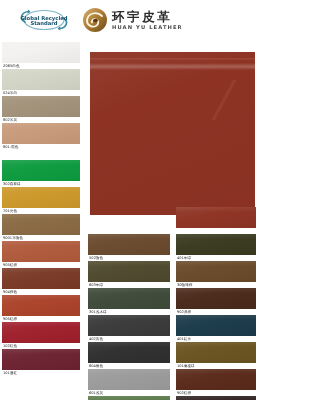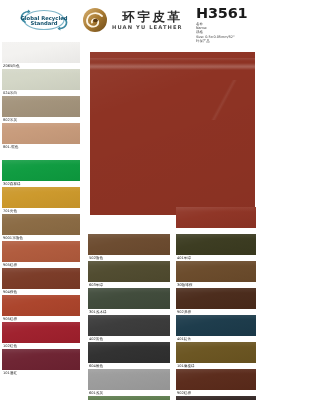--- a/index.html
+++ b/index.html
@@ -47,21 +47,20 @@
     flex-direction: column;
     justify-content: center;
   }
   .hy-cn {
     font-size: 12.5px;
     font-weight: bold;
     color: #2b2b2b;
     letter-spacing: 2.6px;
     line-height: 14px;
     white-space: nowrap;
-    text-align: right;
   }
   .hy-en {
     font-size: 5.2px;
     font-weight: bold;
     color: #4a4a4a;
     letter-spacing: 1.1px;
     line-height: 7px;
     white-space: nowrap;
   }
 
@@ -196,30 +195,20 @@
         <path d="M40 18 C 30 8, 12 12, 10 26 C 9 36, 20 42, 28 38 C 34 35, 34 27, 28 25 C 23 23, 18 27, 20 31" fill="none" stroke="#fdf4e2" stroke-width="3.6" stroke-linecap="round"></path>
         <ellipse cx="27" cy="27" rx="5" ry="3.4" fill="#5a3a10"></ellipse>
       </svg>
     </div>
     <div class="hy-words">
       <div class="hy-cn">环宇皮革</div>
       <div class="hy-en">HUAN YU LEATHER</div>
     </div>
   </div>
 
-  <div class="code-block">
-    <div class="code-title">H3561</div>
-    <div class="code-meta">
-      <div>名称</div>
-      <div>Name:</div>
-      <div>规格</div>
-      <div>Size:  0.5±0.05mm/52"</div>
-      <div>环保产品</div>
-    </div>
-  </div>
 </div>
 
 <div class="main-swatch">
   <div class="grd"></div>
   <div class="sheen2"></div>
   <div class="sheen"></div>
   <div class="grad"></div>
   <div class="scratch"></div>
 </div>
 

